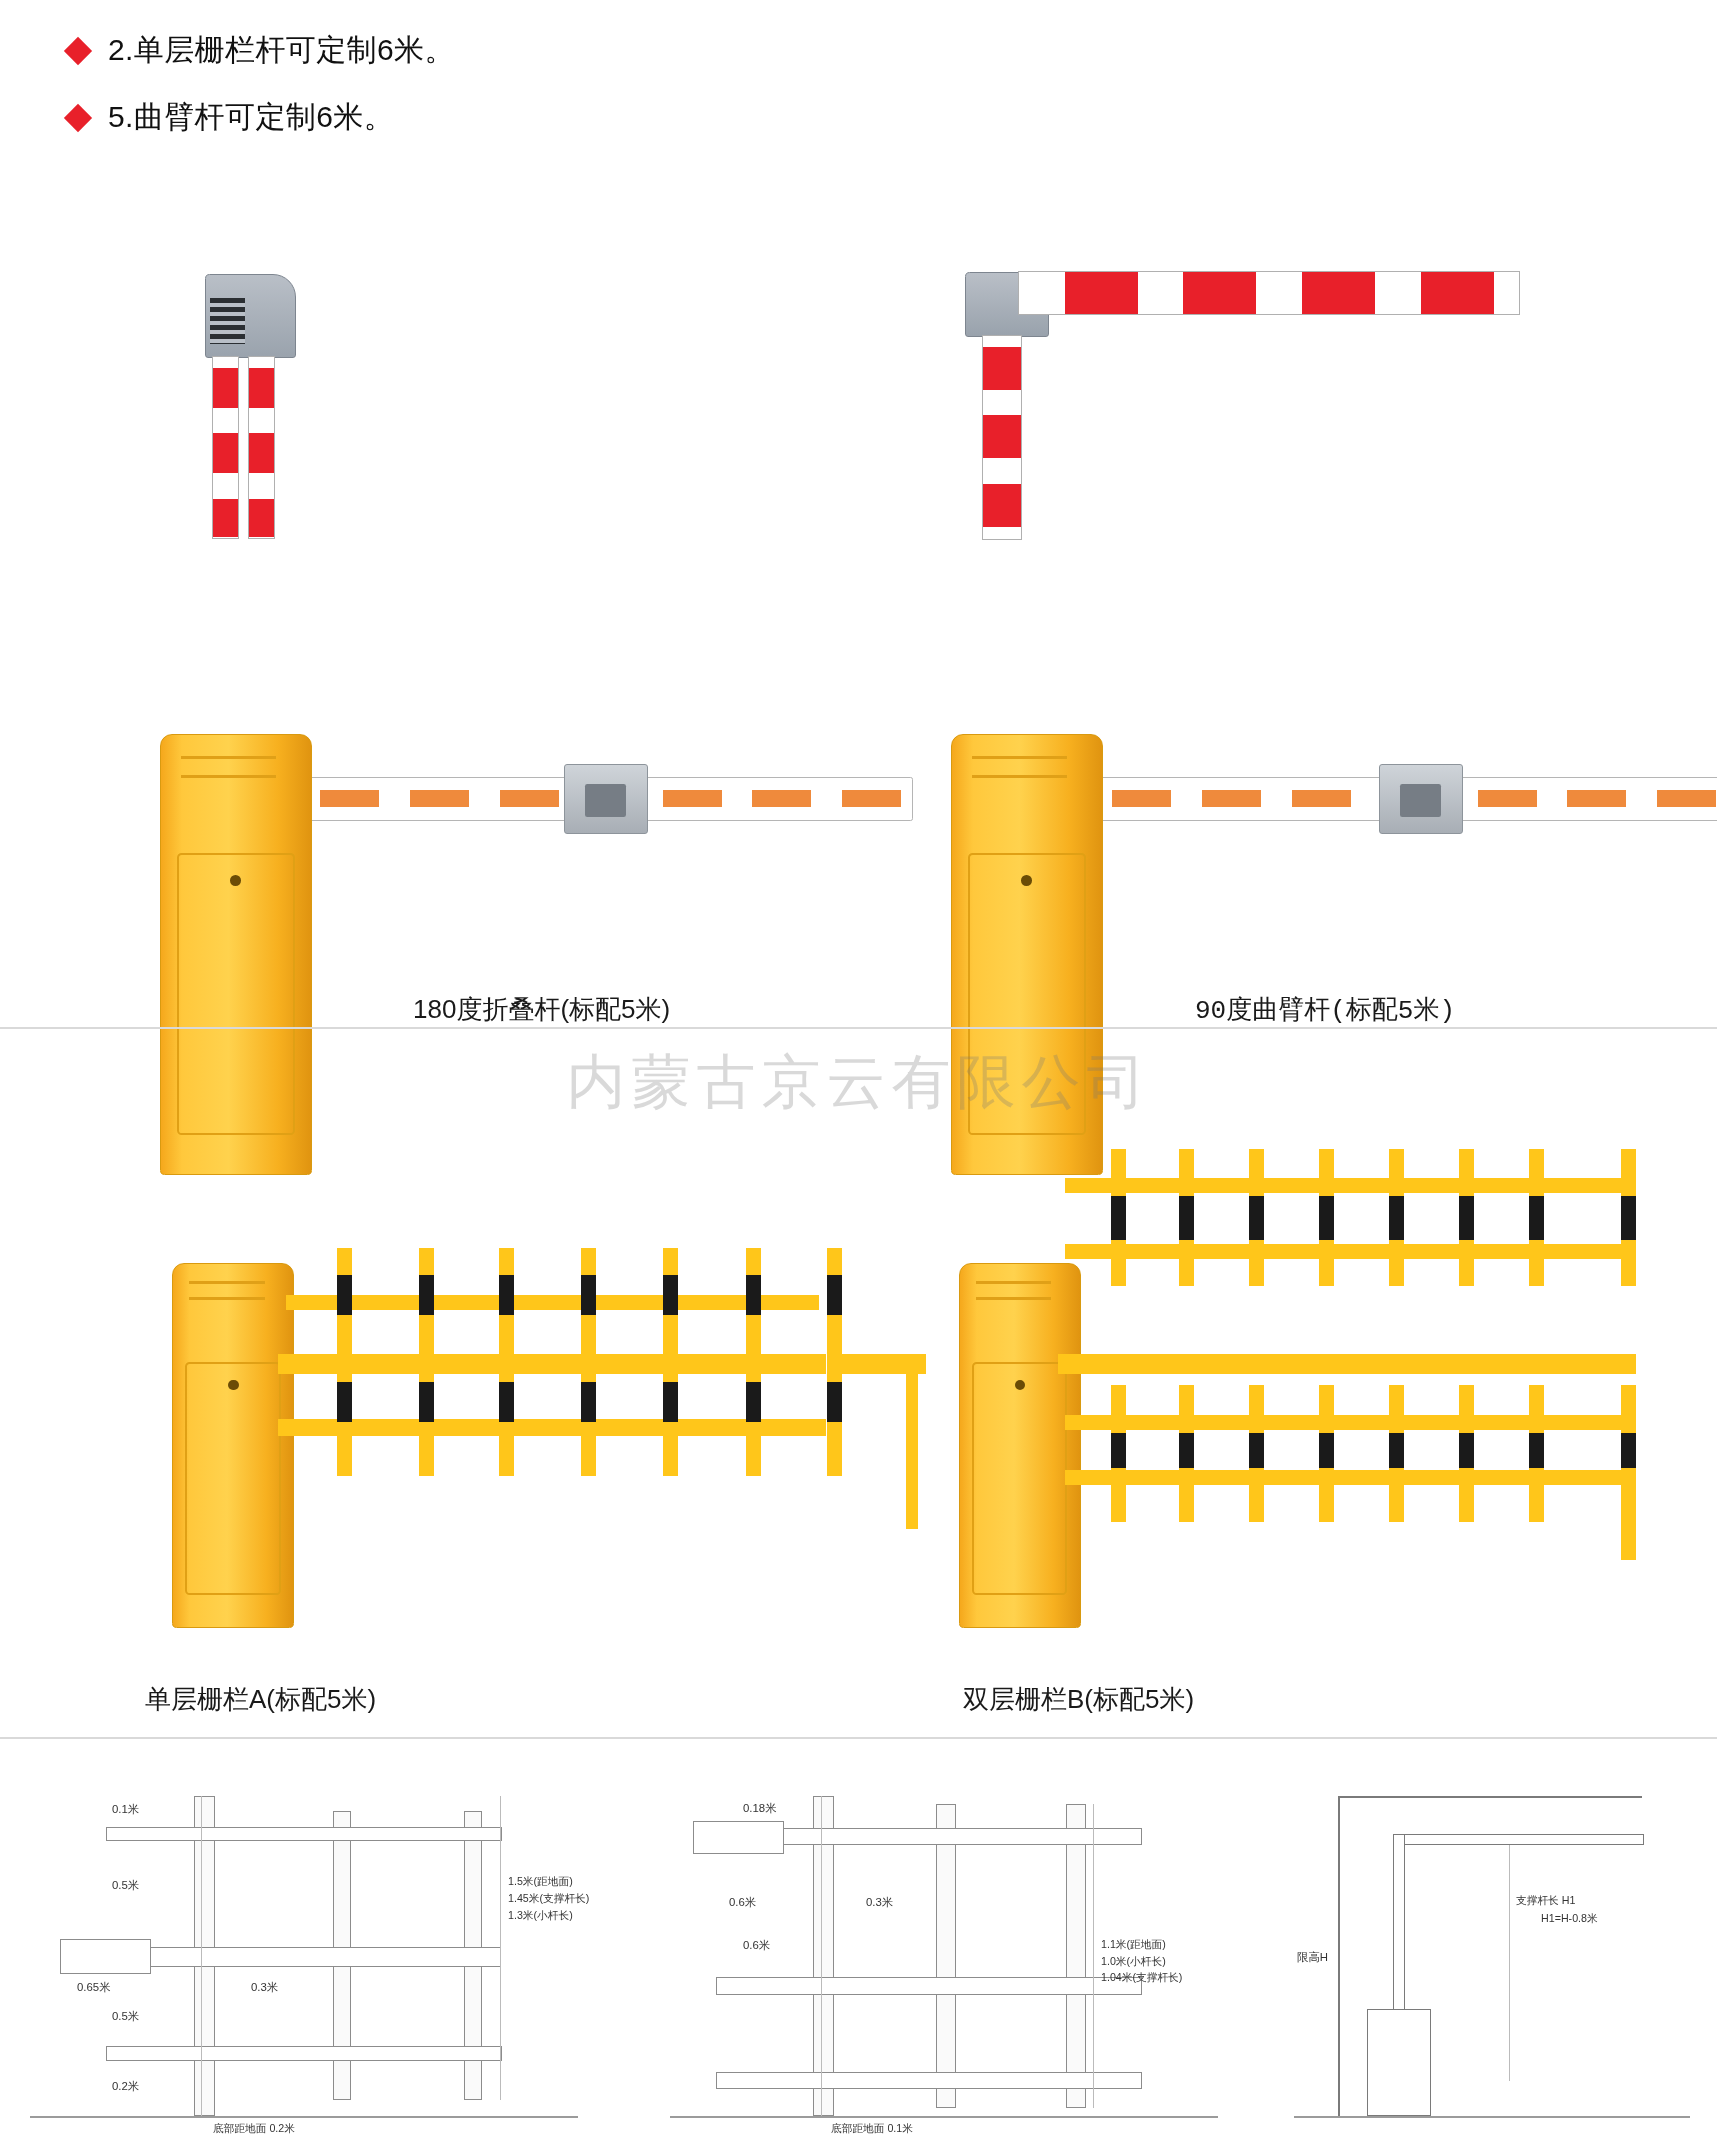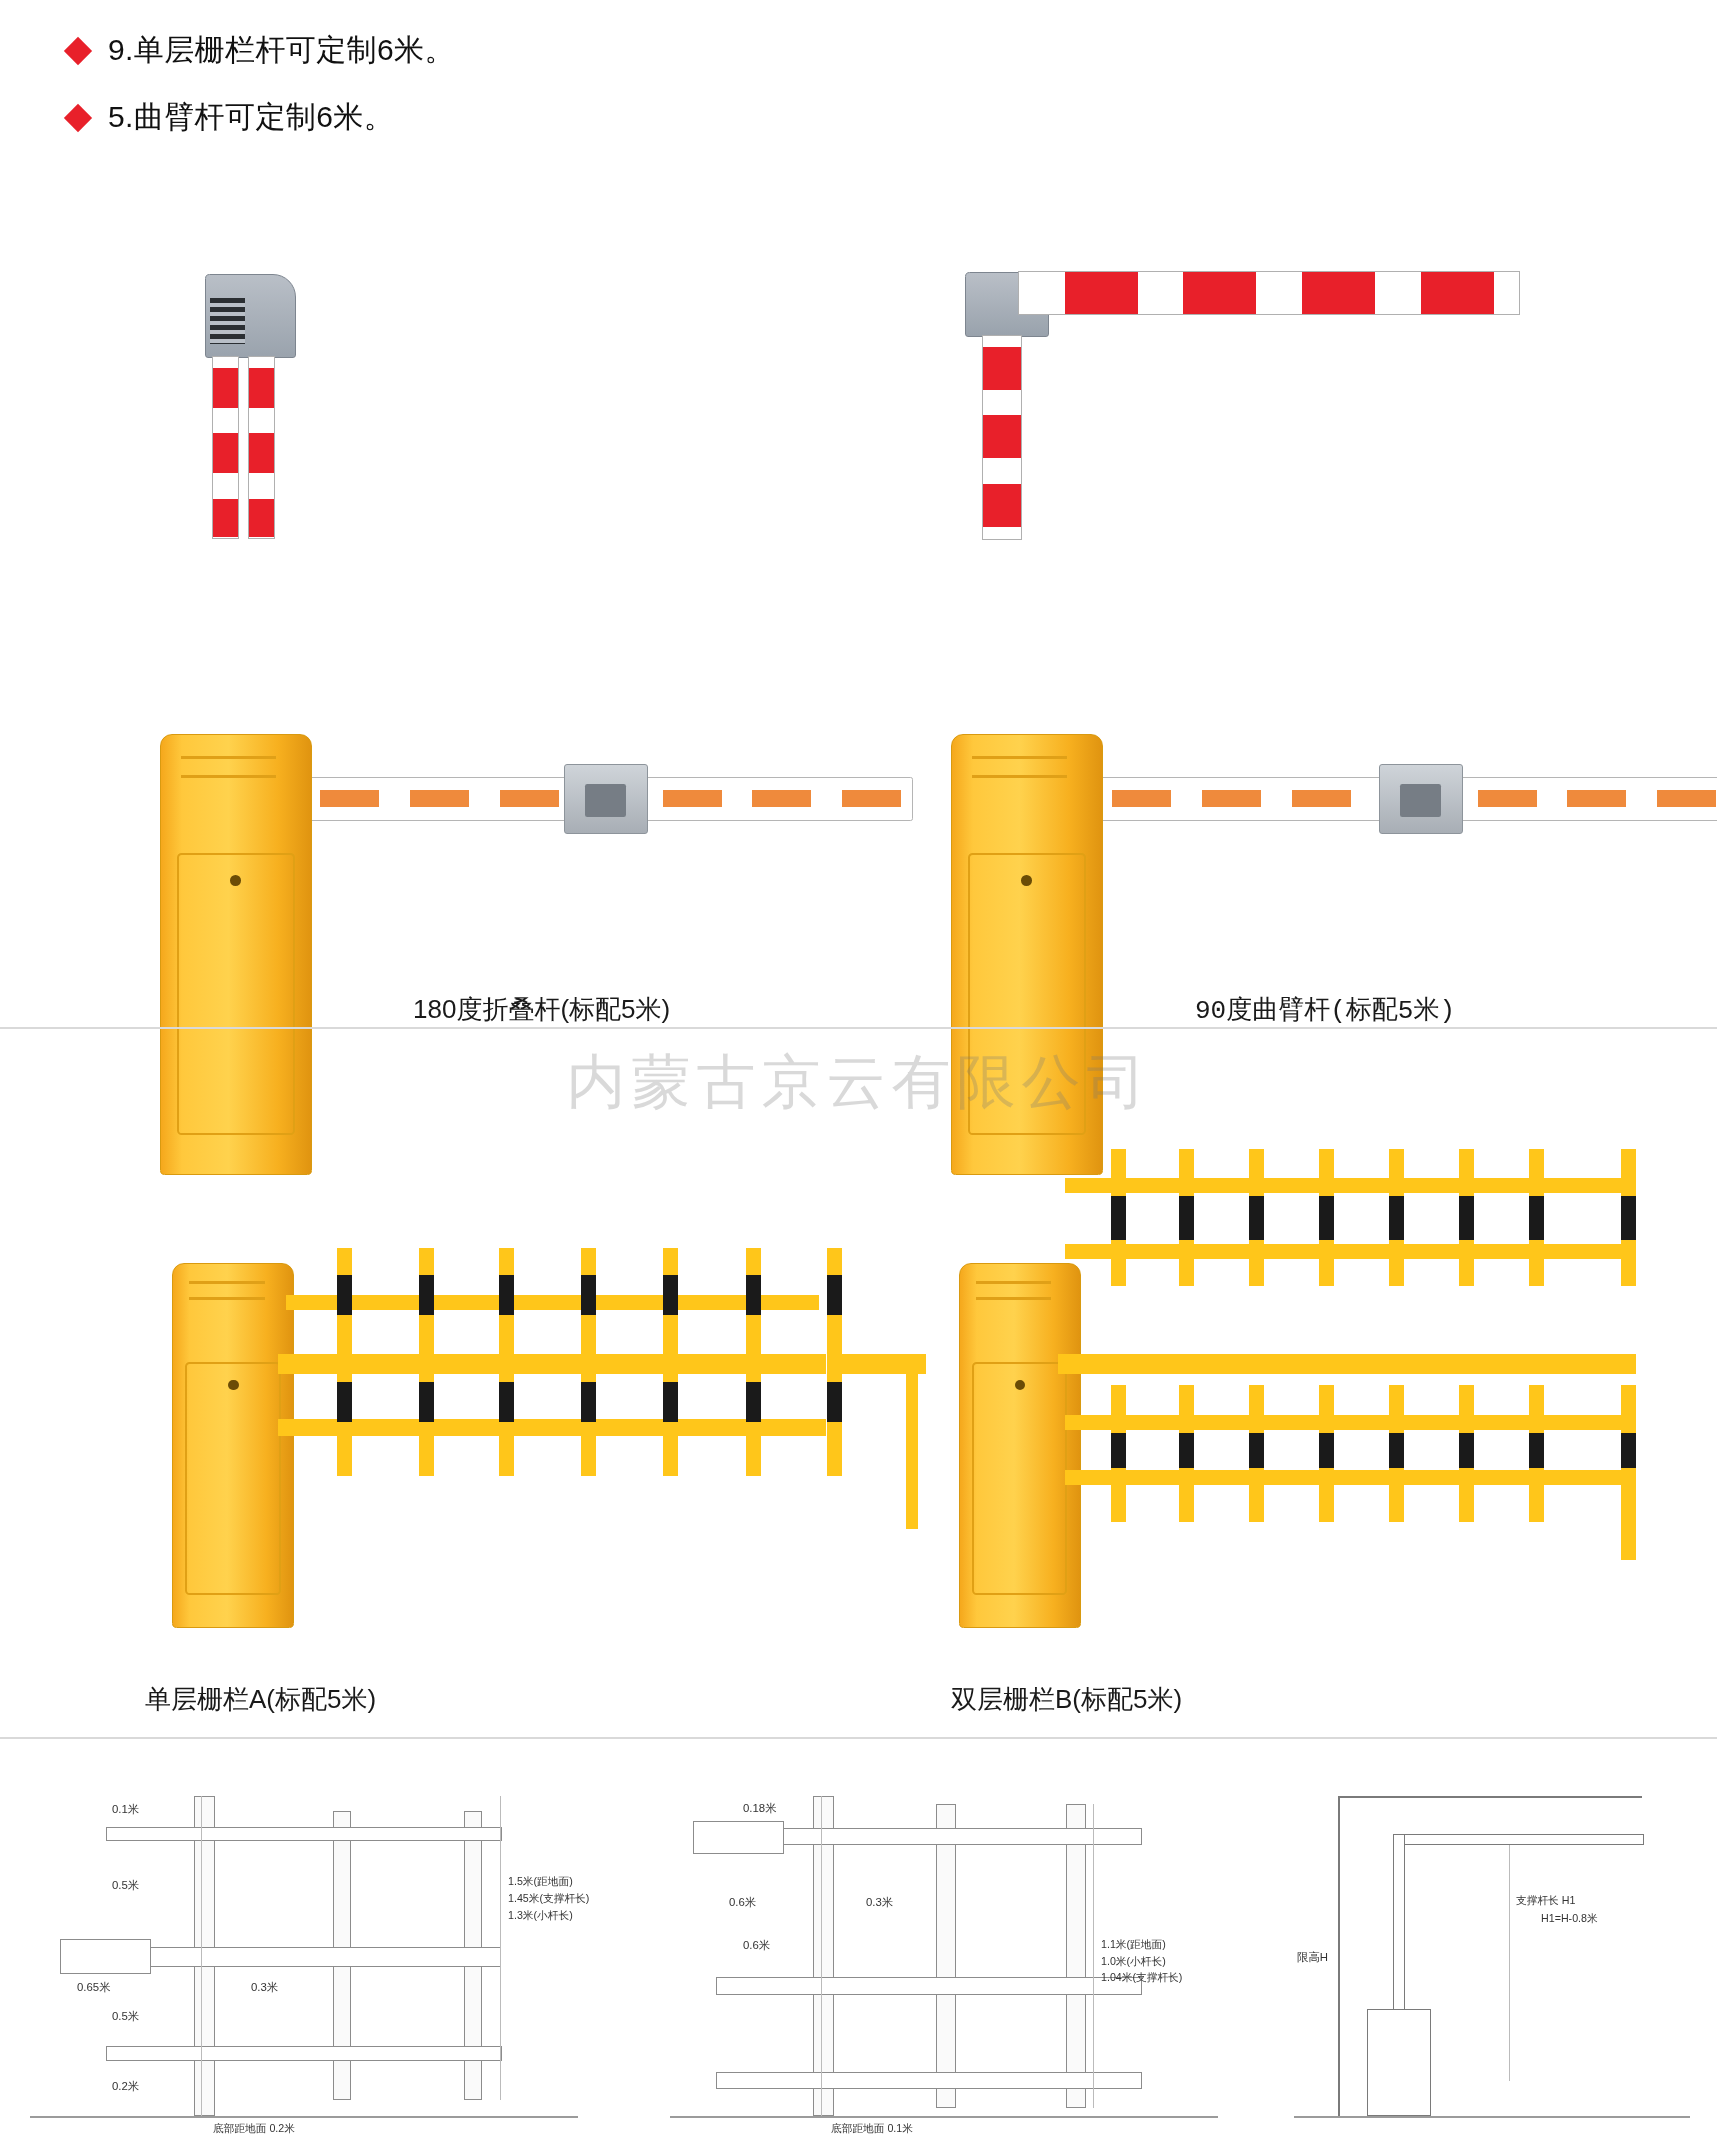--- a/index.html
+++ b/index.html
@@ -69,21 +69,21 @@
   .spec-text.sm { font-size: 10.7px; }
   .spec-rect { position: absolute; border: 1.5px solid #8c8c8c; background: #fff; }
   .spec-post { position: absolute; border: 1.5px solid #8c8c8c; background: #fafafa; }
 </style>
 </head>
 <body>
 
 <div class="notes">
   <div class="note-row">
     <span class="diamond"></span>
-    <span class="note-text">9.单层栅栏杆可定制6米。</span>
+    <span class="note-text">2.单层栅栏杆可定制6米。</span>
   </div>
   <div class="note-row">
     <span class="diamond"></span>
     <span class="note-text">5.曲臂杆可定制6米。</span>
   </div>
 </div>
 
 <div class="section" style="position:absolute;left:0;top:228px;width:100%;height:807px;">
 
   <div class="abs" style="left:137px;top:0;width:685px;height:761px;">
@@ -265,21 +265,21 @@
     <div class="f-bar" style="left:578px;top:23px;width:15px;height:137px;"></div>
     <div class="f-black" style="left:578px;top:70px;width:15px;height:44px;"></div>
     <div class="f-bar" style="left:578px;top:259px;width:15px;height:137px;"></div>
     <div class="f-black" style="left:578px;top:307px;width:15px;height:35px;"></div>
 
     <div class="f-bar" style="left:670px;top:23px;width:15px;height:137px;"></div>
     <div class="f-black" style="left:670px;top:70px;width:15px;height:44px;"></div>
     <div class="f-bar" style="left:670px;top:259px;width:15px;height:175px;"></div>
     <div class="f-black" style="left:670px;top:307px;width:15px;height:35px;"></div>
 
-    <div class="caption" style="left:0px;top:556px;text-align:right;">双层栅栏B(标配5米)</div>
+    <div class="caption" style="left:12px;top:556px;text-align:right;">双层栅栏B(标配5米)</div>
   </div>
 </div>
 
 <div class="divider" style="top:1737px;"></div>
 
 <div class="section" style="position:absolute;left:0;top:1781px;width:100%;height:370px;">
 
   <div class="abs" style="left:30px;top:0;width:548px;height:358px;">
 
     <div class="spec-line" style="left:0;top:335px;width:548px;height:1.5px;"></div>

